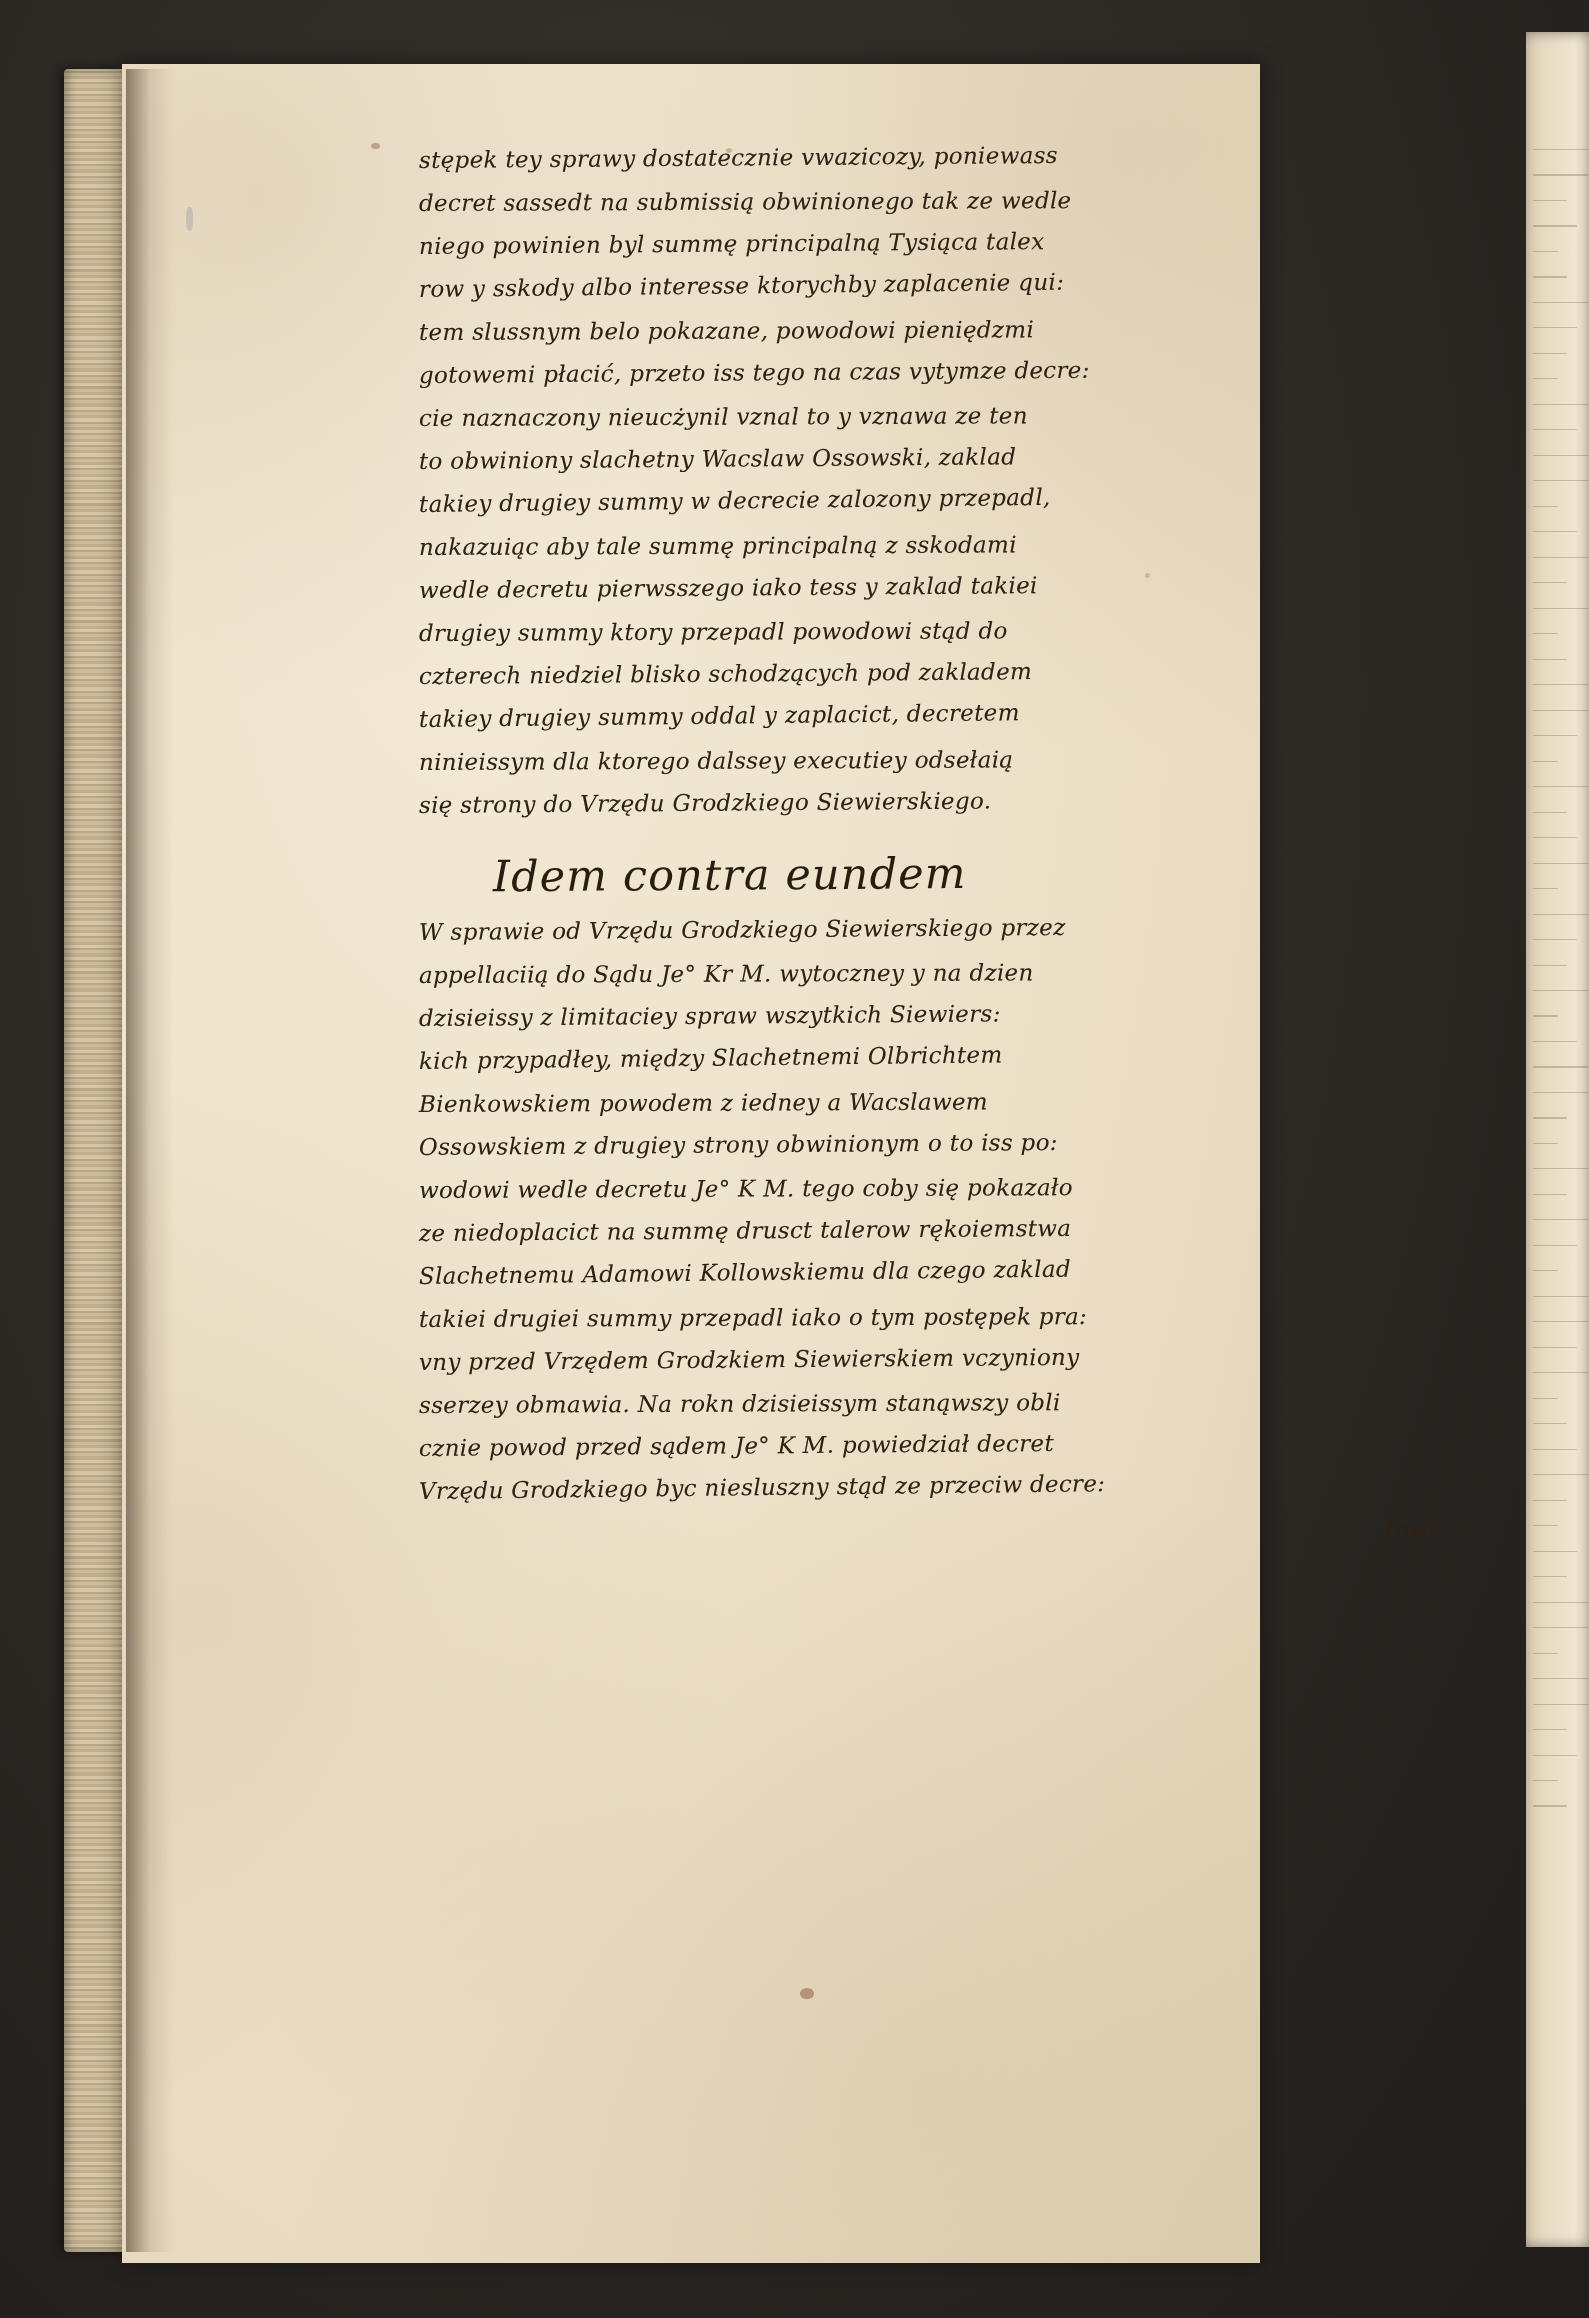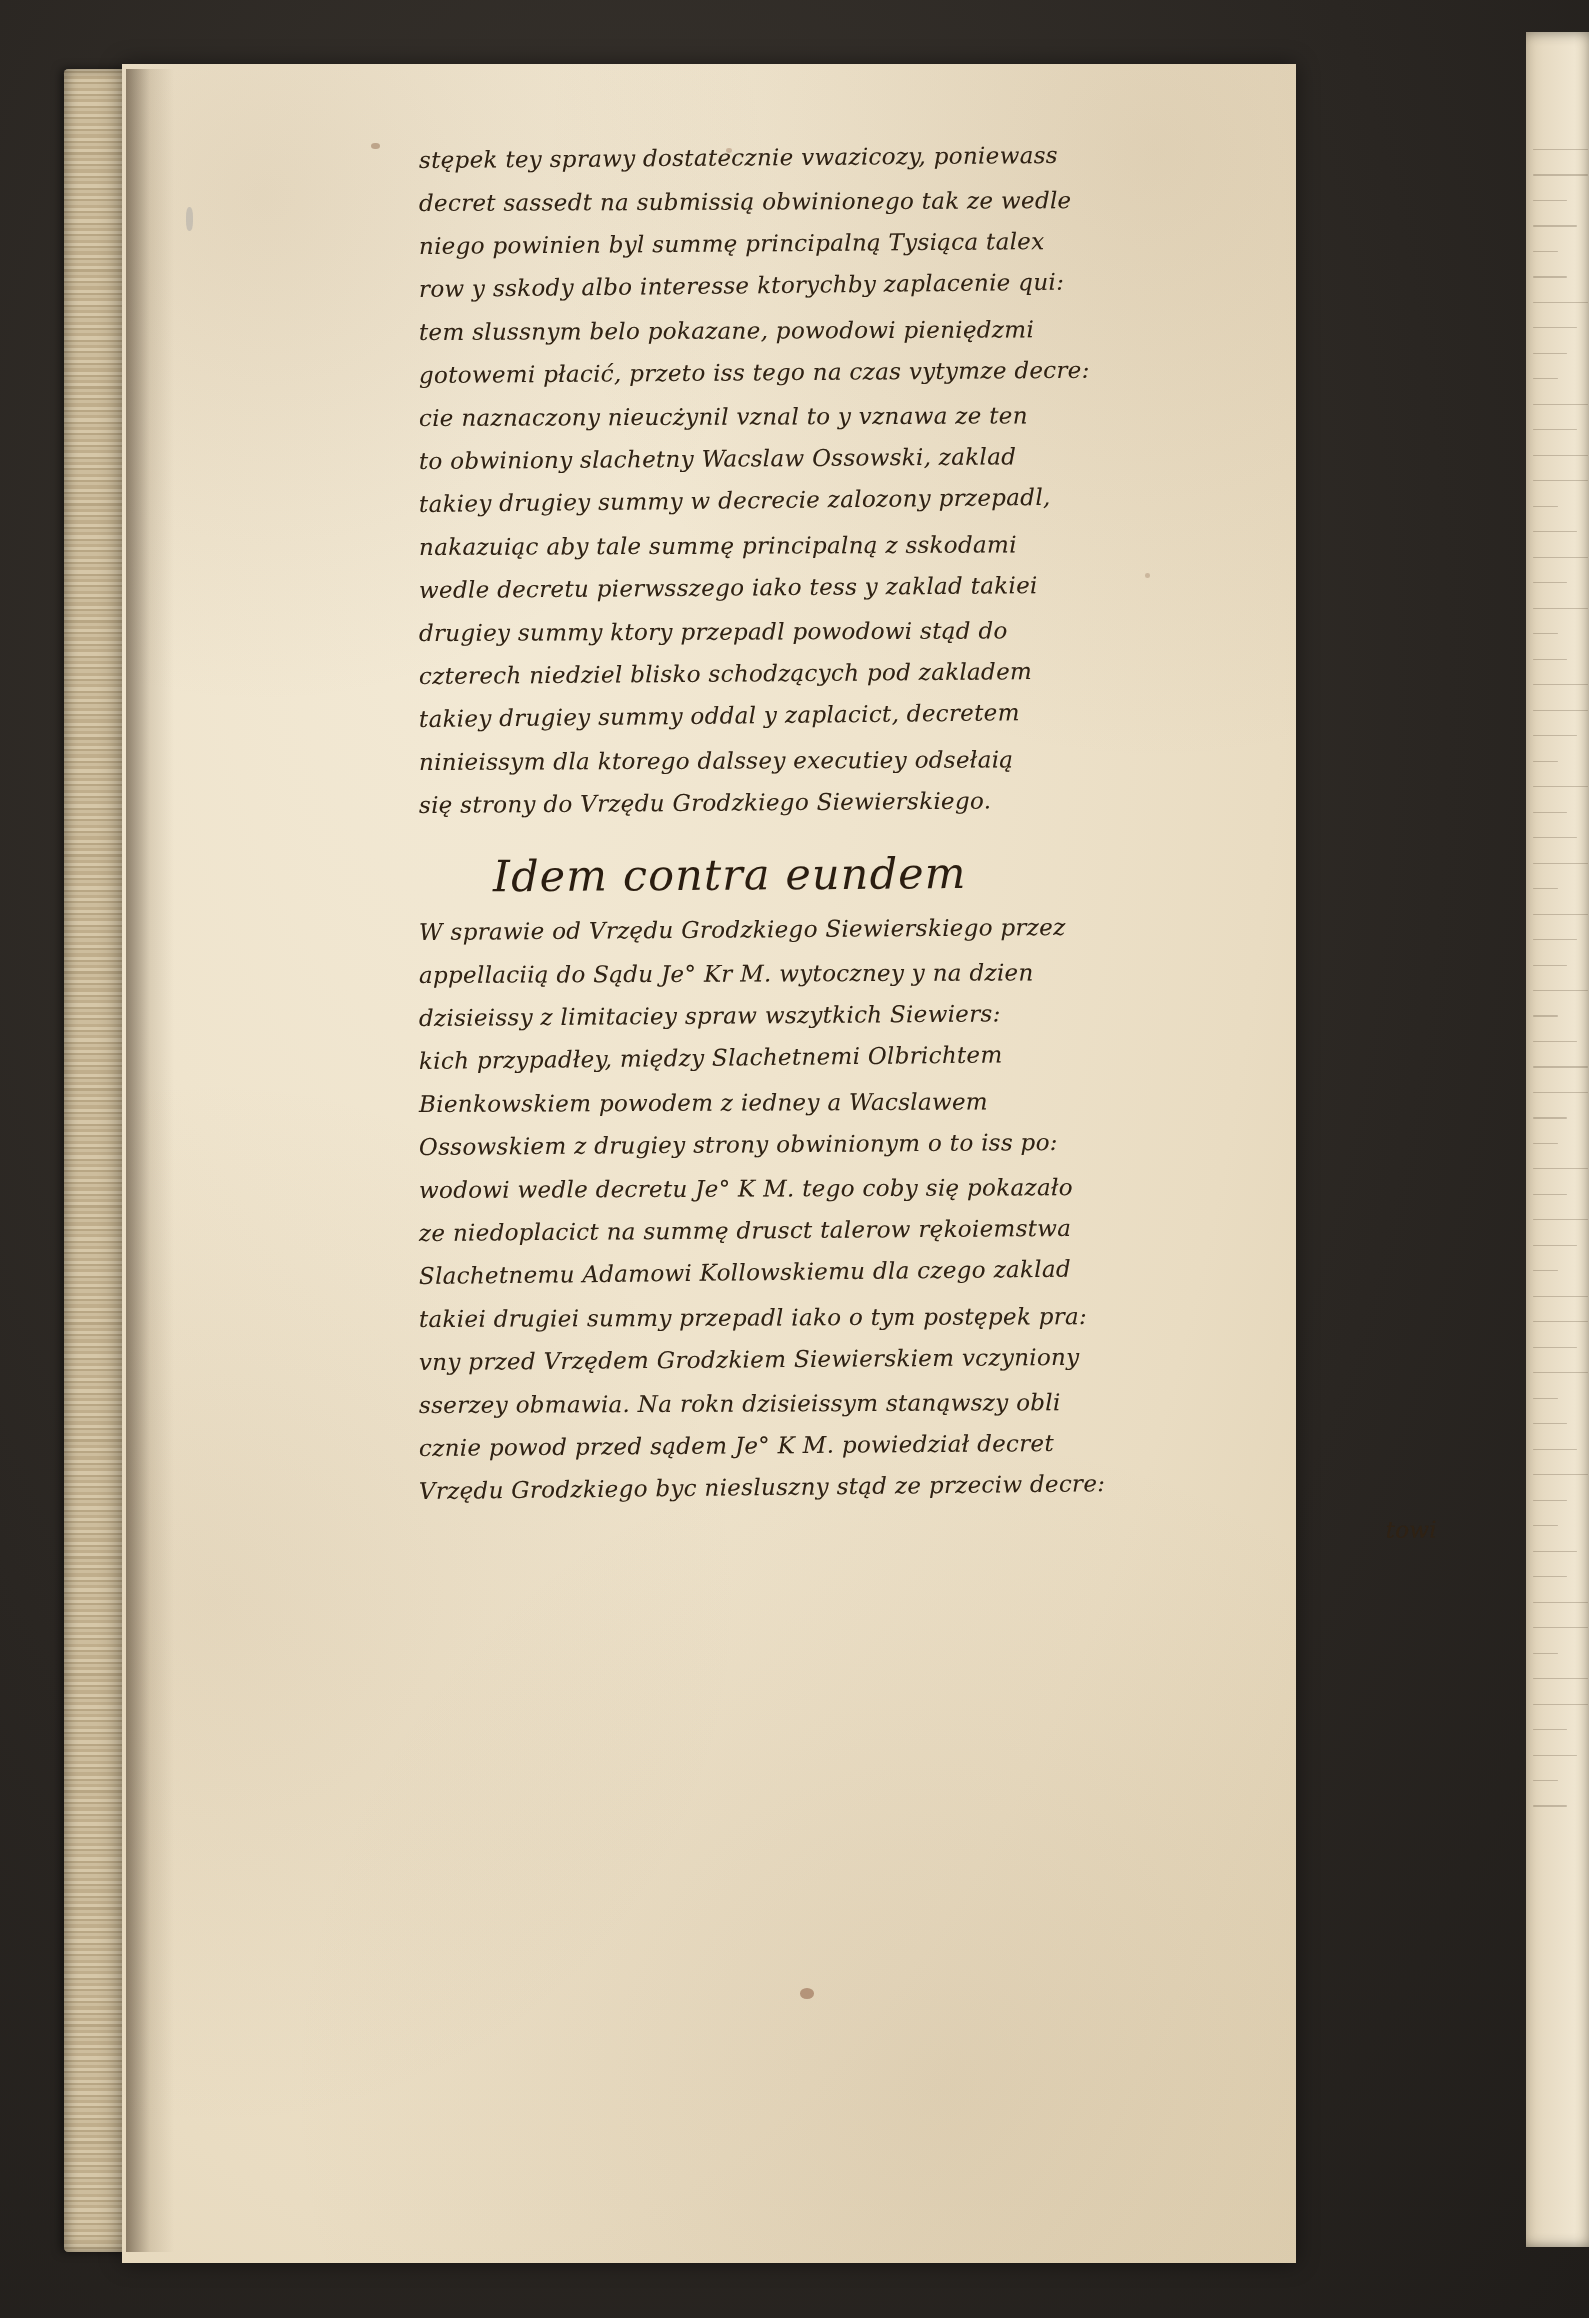--- a/index.html
+++ b/index.html
@@ -82,21 +82,20 @@
   
   #leaf {
     position: absolute;
     left: 122px;
     top: 64px;
     width: 1138px;
     height: 2199px;
     background:
       radial-gradient(ellipse at 30% 18%, #f3ead6 0%, #efe4cd 35%, #e9dcc2 70%, #dfd0b2 100%);
     box-shadow: 0 0 21px rgba(0,0,0,0.45);
-    padding-left: 36px;
   }
   
   #leaf::before {
     content: "";
     position: absolute;
     inset: 0;
     background:
       radial-gradient(circle at 12% 6%, rgba(160,130,90,0.16) 0%, rgba(160,130,90,0) 22%),
       radial-gradient(circle at 88% 4%, rgba(150,120,80,0.14) 0%, rgba(150,120,80,0) 26%),
       radial-gradient(circle at 70% 92%, rgba(150,120,80,0.12) 0%, rgba(150,120,80,0) 30%),

